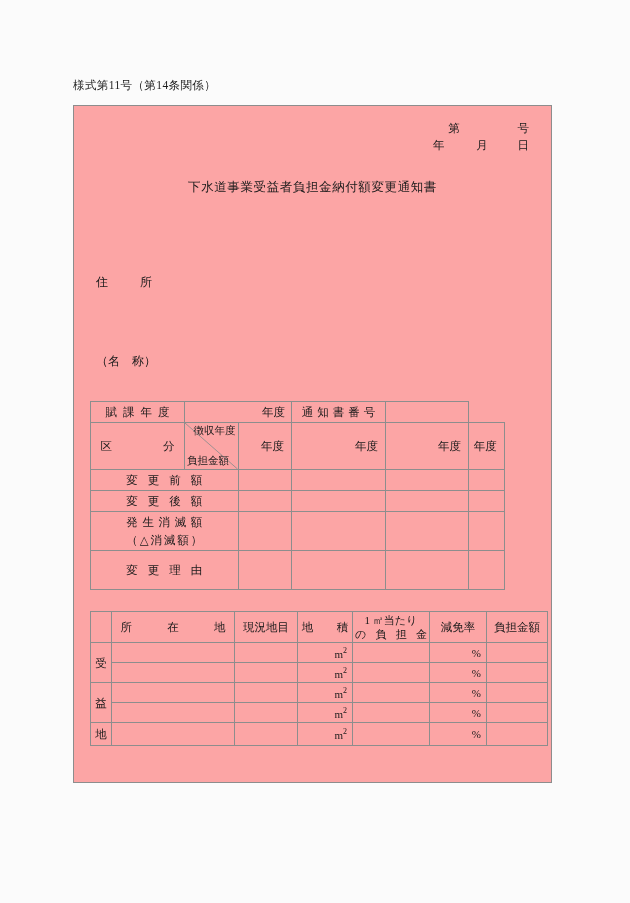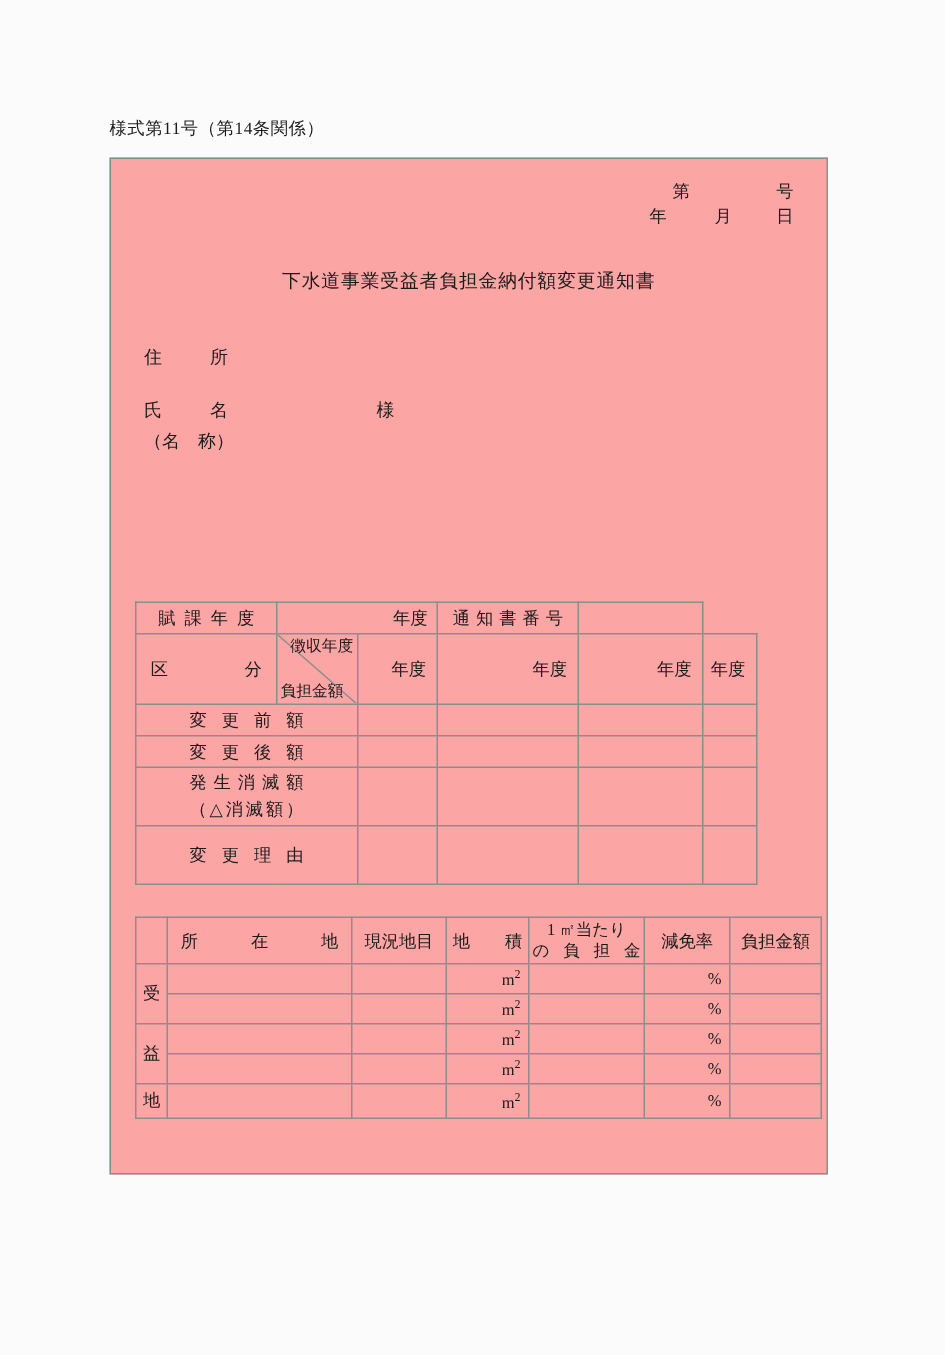--- a/index.html
+++ b/index.html
@@ -65,21 +65,21 @@
   }
 
   
   .addressee {
     position: absolute;
     left: 22px;
     top: 122px;
     font-size: 12px;
     line-height: 21px;
   }
-  .addressee .row { white-space: nowrap; }
+  .addressee .row { white-space: nowrap; margin-top: 44px; }
   .addressee .lbl {
     display: inline-block;
     width: 70px;
     letter-spacing: 10px;
   }
   .addressee .lbl-paren {
     display: inline-block;
     width: 70px;
   }
   .addressee .sama { margin-left: 82px; }
@@ -277,24 +277,20 @@
   </div>
 
   <div class="doc-title">下水道事業受益者負担金納付額変更通知書</div>
 
   <div class="addressee">
     <div class="row">
       <span class="lbl">住　所</span>
     </div>
     <div class="gap"></div>
     <div class="row">
-      <span class="lbl">氏　名</span>
-      <span class="sama">様</span>
-    </div>
-    <div class="row">
       <span class="lbl-paren">（名　称）</span>
     </div>
   </div>
 
 
   <table class="table1">
     <tbody>
         <tr>
       <td class="t1-head-label">賦課年度</td>
       <td class="t1-head-year" colspan="2">年度</td>

